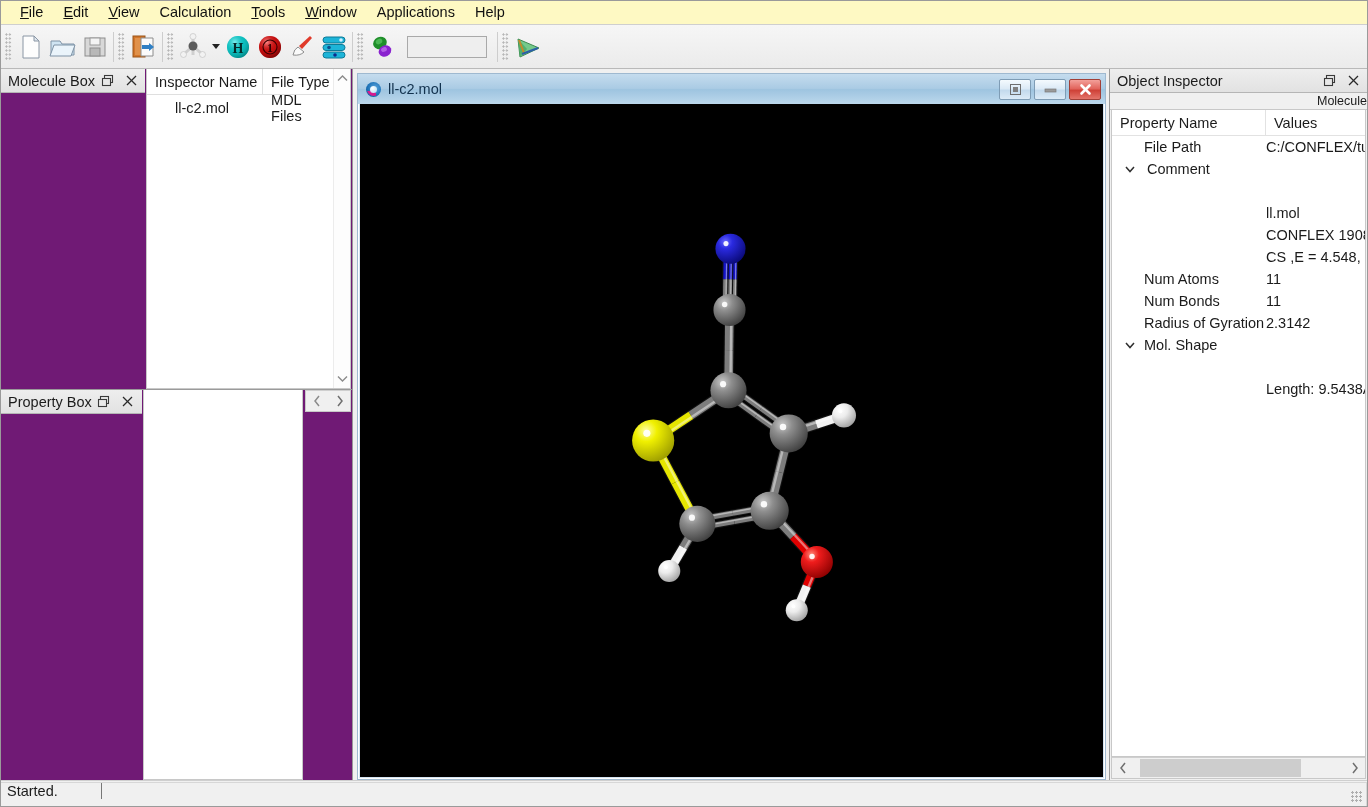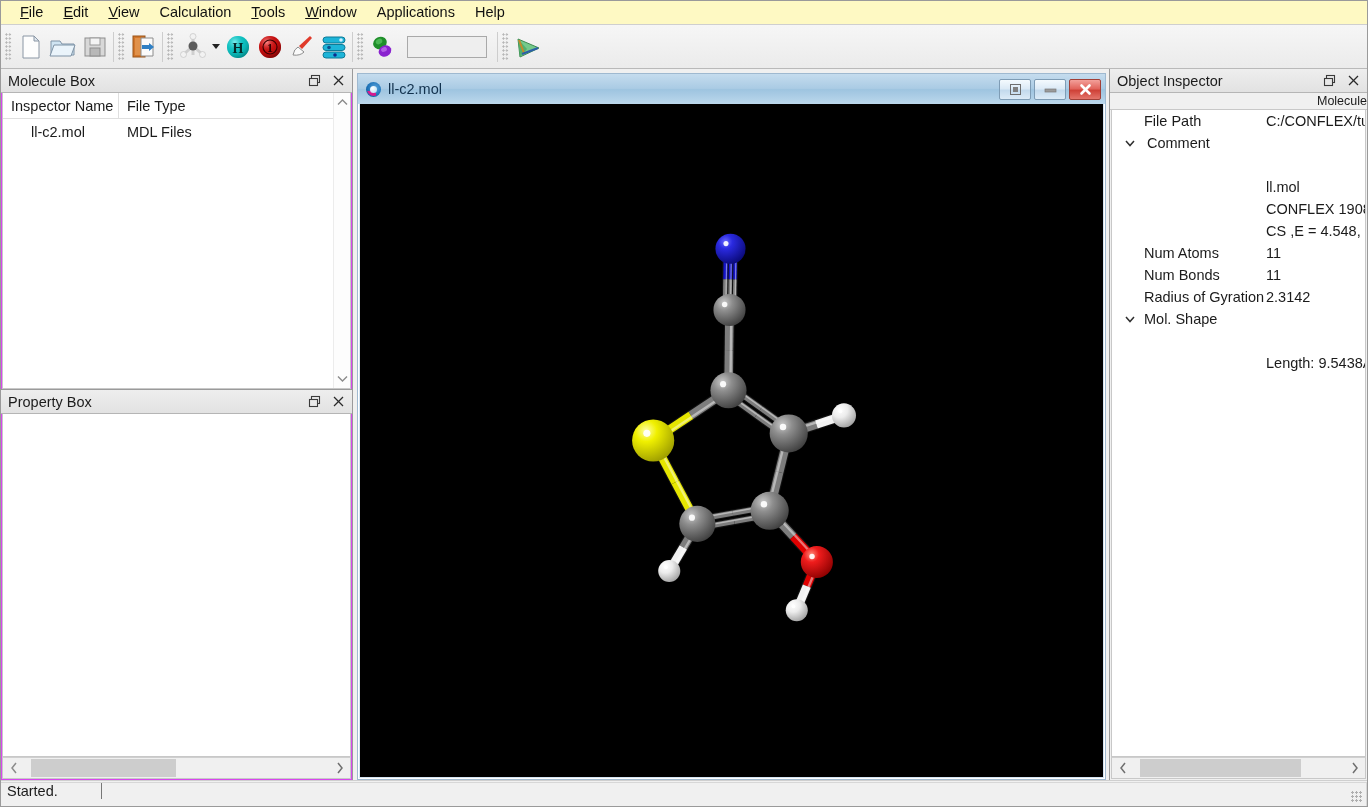--- a/index.html
+++ b/index.html
@@ -98,21 +98,21 @@
   }
   .tb-field {
     width:80px; height:22px; background:#eeeeee;
     border:1px solid #a9a9a9; margin-left:8px; flex:0 0 80px;
   }
 
   
   .workarea { flex:1 1 auto; display:flex; min-height:0; position:relative; }
 
   
-  .dock { display:flex; flex-direction:column; background:#d946ef; min-height:0; }
+  .dock { display:flex; flex-direction:row; background:#701a75; min-height:0; }
   .dock-head {
     height:24px; flex:0 0 24px;
     background:linear-gradient(#eeeeee,#e2e2e2);
     border-bottom:1px solid #b5b5b5;
     display:flex; align-items:center;
     padding:0 2px 0 7px;
   }
   .dock-title { font-size:14.5px; color:#1b1b1b; flex:1 1 auto; white-space:nowrap; }
   .dock-btn {
     width:24px; height:22px; display:flex; align-items:center; justify-content:center;
@@ -685,20 +685,24 @@
         </div>
         <div class="dock-btn">
           <svg width="13" height="13" viewBox="0 0 13 13">
               <line x1="2" y1="2" x2="11" y2="11" stroke="#2a2a2a" stroke-width="1.2"></line>
               <line x1="11" y1="2" x2="2" y2="11" stroke="#2a2a2a" stroke-width="1.2"></line>
             </svg>
         </div>
       </div>
       <div class="oi-subhead">Molecule</div>
       <div class="oi-body">
+        <div class="oi-head-row">
+          <div class="oi-th c1">Property Name</div>
+          <div class="oi-th c2">Values</div>
+        </div>
         <div id="oi-rows">
             <div class="oi-row">
               <div class="oi-c1">
                 <span class="oi-indent">File Path</span>
               </div>
               <div class="oi-c2">C:/CONFLEX/tu</div>
             </div>
             <div class="oi-row">
               <div class="oi-c1">
                 <span class="oi-twisty">

